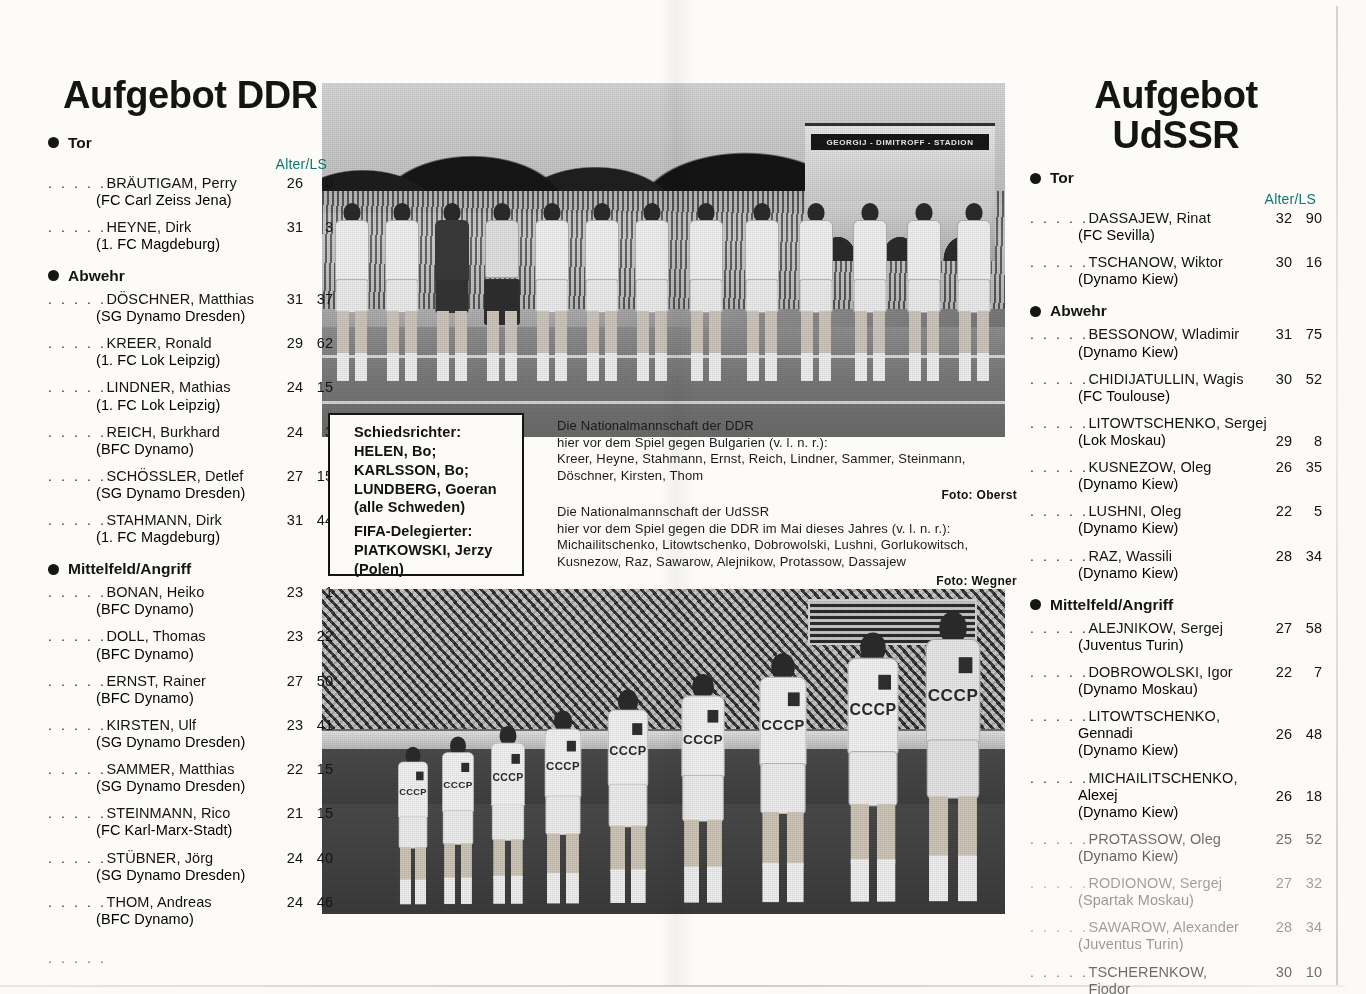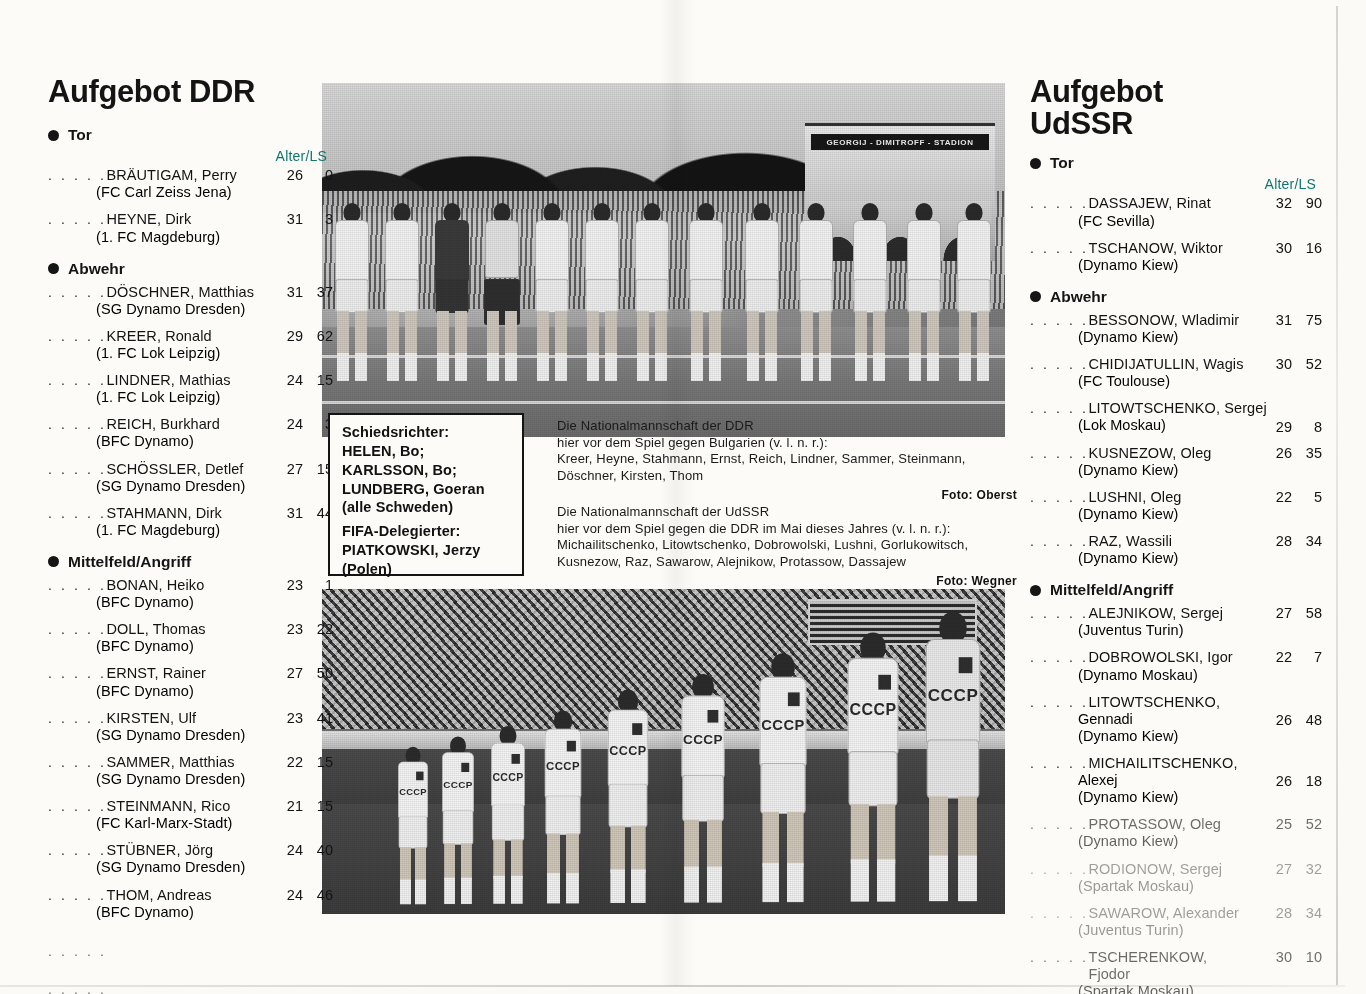--- a/index.html
+++ b/index.html
@@ -63,26 +63,27 @@
     width: 285px;
   }
   .col-right {
     position: absolute;
     left: 1030px;
     top: 76px;
     width: 292px;
   }
 
   .squad-title {
-    font-size: 31px;
+    font-size: 38px;
     font-weight: bold;
     letter-spacing: -0.4px;
     color: #141414;
     line-height: 1.04;
     margin: 0 0 18px 0;
+    text-align: center;
   }
   .squad-title.two-line { margin-bottom: 10px; }
 
   .group-head {
     display: flex;
     align-items: center;
     gap: 9px;
     font-size: 15.5px;
     font-weight: bold;
     color: #141414;
@@ -322,21 +323,21 @@
 
   
   #ref-box {
     position: absolute;
     left: 328px;
     top: 413px;
     width: 196px;
     height: 163px;
     border: 2px solid #141414;
     background: #fcfbf8;
-    padding: 8px 10px 6px 12px;
+    padding: 8px 10px 6px 24px;
     box-sizing: border-box;
   }
   #ref-box .rb-line {
     font-size: 14.5px;
     font-weight: bold;
     color: #111;
     line-height: 1.30;
     letter-spacing: .1px;
   }
   #ref-box .rb-gap { height: 5px; }

